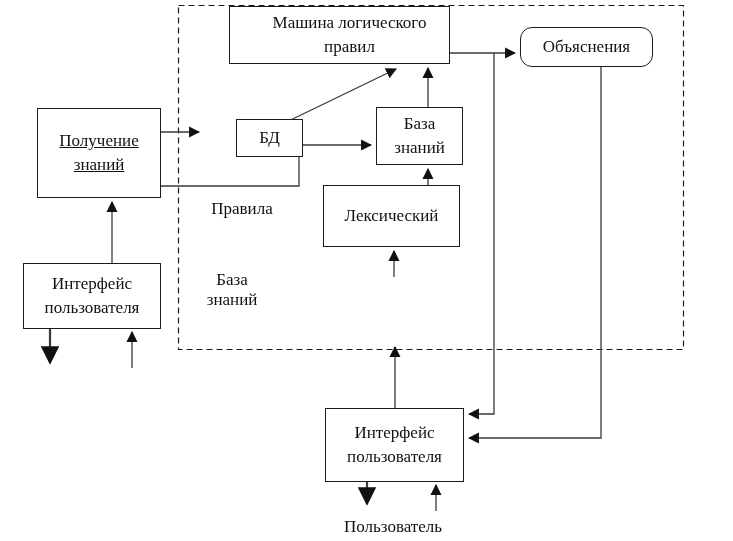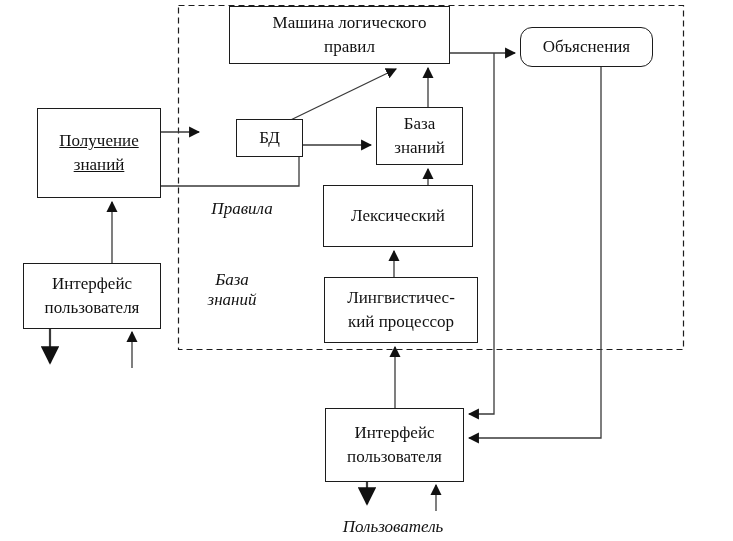--- a/index.html
+++ b/index.html
@@ -11,30 +11,29 @@
   .wires{position:absolute;left:0;top:0;width:733px;height:541px;z-index:1;}
   .box{
     position:absolute;z-index:2;box-sizing:border-box;
     background:#ffffff;border:1px solid #1c1c1c;
     display:flex;flex-direction:column;justify-content:center;align-items:center;
     font-size:17px;line-height:24px;text-align:center;white-space:nowrap;
   }
   .lbl{
     position:absolute;z-index:2;font-size:17px;line-height:20px;text-align:center;
     white-space:nowrap;
-    font-style:italic;
   }
   .lbl .l2{display:block;}
   
   .b-inference   {left:229px;top:6px;  width:221px;height:58px;padding-left:20px;}
   .b-explain     {left:520px;top:27px; width:133px;height:40px;border-radius:12px;}
   .b-acq         {left:37px; top:108px;width:124px;height:90px;text-decoration:underline;}
   .b-db          {left:204px;top:119px;width:67px; height:38px;margin-left:32px;}
   .b-rulebase    {left:376px;top:107px;width:87px; height:58px;}
-  .b-lexical     {left:323px;top:185px;width:150px;height:62px;}
+  .b-lexical     {left:323px;top:185px;width:137px;height:62px;}
   .b-linguistic  {left:324px;top:277px;width:154px;height:66px;}
   .b-expertiface {left:23px; top:263px;width:138px;height:66px;}
   .b-useriface   {left:325px;top:408px;width:139px;height:74px;}
   
   .l-rules  {left:199px;top:199px;width:86px;}
   .l-kb     {left:198px;top:270px;width:68px;}
   .l-expert {left:50px; top:390px;width:90px;}
   .l-user   {left:328px;top:517px;width:130px;}
 </style>
 </head>
@@ -105,24 +104,20 @@
 
   <div class="box b-rulebase">
     <span>База</span>
     <span>знаний</span>
   </div>
 
   <div class="box b-lexical">
     <span>Лексический</span>
   </div>
 
-  <div class="box b-linguistic">
-    <span>Лингвистичес-</span>
-    <span>кий процессор</span>
-  </div>
 
   <div class="box b-expertiface">
     <span>Интерфейс</span>
     <span>пользователя</span>
   </div>
 
   <div class="box b-useriface">
     <span>Интерфейс</span>
     <span>пользователя</span>
   </div>

